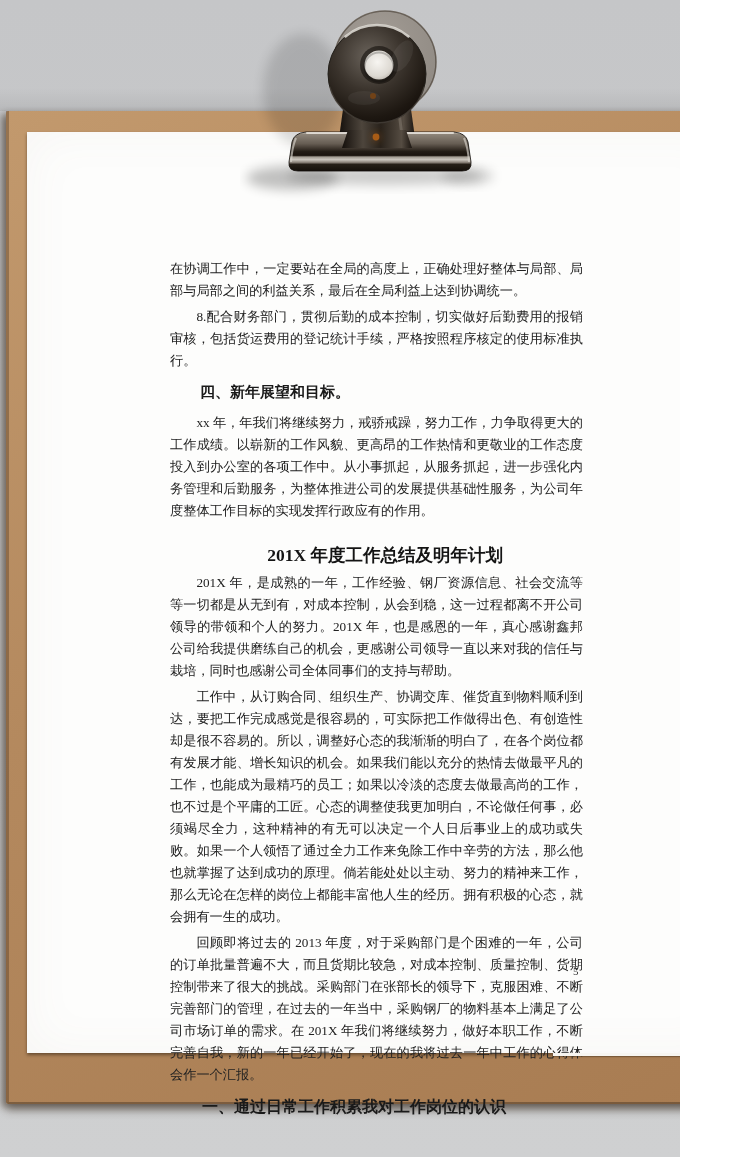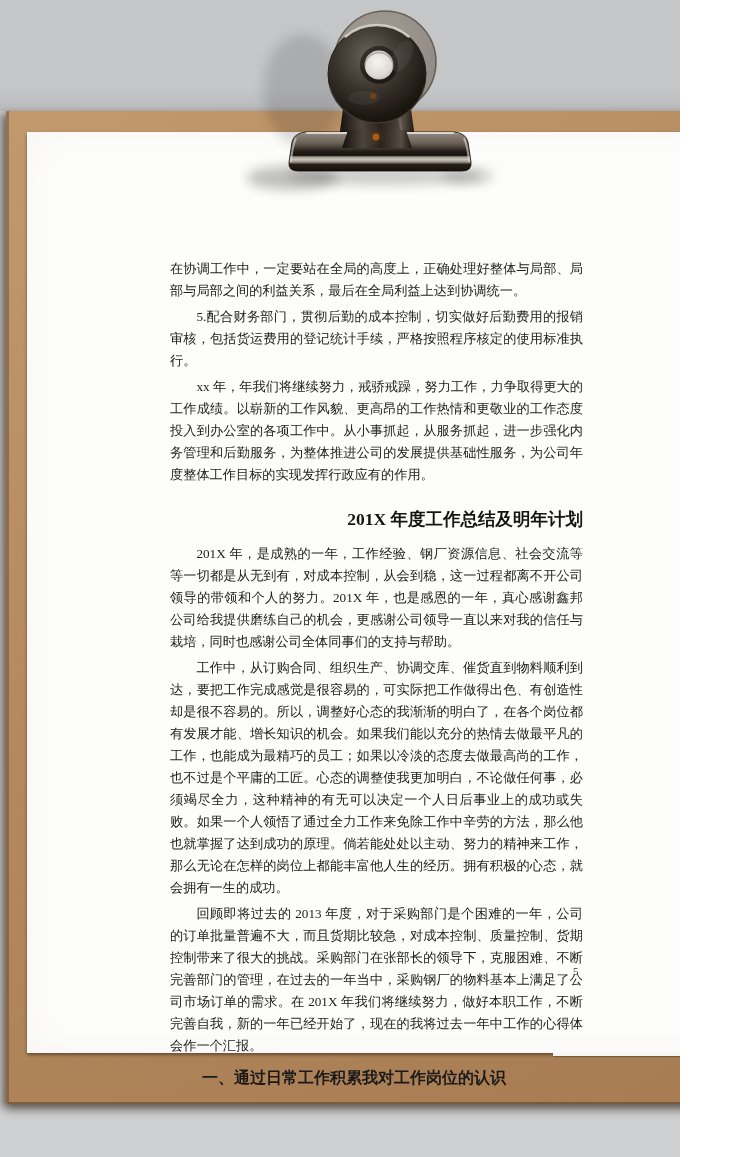--- a/index.html
+++ b/index.html
@@ -45,41 +45,42 @@
   .doc p.body.no-indent { text-indent: 0; }
   .doc h3.sec {
     font-size: 15px; line-height: 28px; margin: 6px 0 6px;
     text-indent: 2em; font-weight: bold; color: #1a1a1a; text-align: left;
   }
   .doc h3.sec-big {
     font-size: 16px; line-height: 30px; margin: 6px 0 0;
     text-indent: 2em; font-weight: bold; color: #1a1a1a; text-align: left;
   }
   .doc h1.doc-title {
-    font-size: 17.5px; line-height: 34px; margin: 16px 0 7px;
-    text-align: right; text-indent: 1em; font-weight: bold; color: #141414;
+    font-size: 17.5px; line-height: 34px; margin: 16px 0 0;
+    text-align: center; text-indent: 1em; font-weight: bold; color: #141414;
   }
   .page-num {
     position: absolute; left: 546px; top: 832px;
     font-size: 11px; color: #333; line-height: 14px;
   }
   .clip { position: absolute; left: 240px; top: 6px; width: 280px; height: 200px; }
 </style>
 </head>
 <body>
 
 <div class="scene">
   <div class="wall-shade"></div>
 
   <div class="board"></div>
 
   <div class="paper">
     <div class="doc">
       <p class="body no-indent">在协调工作中，一定要站在全局的高度上，正确处理好整体与局部、局部与局部之间的利益关系，最后在全局利益上达到协调统一。</p>
-      <p class="body">5.配合财务部门，贯彻后勤的成本控制，切实做好后勤费用的报销审核，包括货运费用的登记统计手续，严格按照程序核定的使用标准执行。</p>
+      <p class="body">8.配合财务部门，贯彻后勤的成本控制，切实做好后勤费用的报销审核，包括货运费用的登记统计手续，严格按照程序核定的使用标准执行。</p>
+      <h3 class="sec">四、新年展望和目标。</h3>
       <p class="body">xx 年，年我们将继续努力，戒骄戒躁，努力工作，力争取得更大的工作成绩。以崭新的工作风貌、更高昂的工作热情和更敬业的工作态度投入到办公室的各项工作中。从小事抓起，从服务抓起，进一步强化内务管理和后勤服务，为整体推进公司的发展提供基础性服务，为公司年度整体工作目标的实现发挥行政应有的作用。</p>
       <h1 class="doc-title">201X 年度工作总结及明年计划</h1>
       <p class="body">201X 年，是成熟的一年，工作经验、钢厂资源信息、社会交流等等一切都是从无到有，对成本控制，从会到稳，这一过程都离不开公司领导的带领和个人的努力。201X 年，也是感恩的一年，真心感谢鑫邦公司给我提供磨练自己的机会，更感谢公司领导一直以来对我的信任与栽培，同时也感谢公司全体同事们的支持与帮助。</p>
       <p class="body">工作中，从订购合同、组织生产、协调交库、催货直到物料顺利到达，要把工作完成感觉是很容易的，可实际把工作做得出色、有创造性却是很不容易的。所以，调整好心态的我渐渐的明白了，在各个岗位都有发展才能、增长知识的机会。如果我们能以充分的热情去做最平凡的工作，也能成为最精巧的员工；如果以冷淡的态度去做最高尚的工作，也不过是个平庸的工匠。心态的调整使我更加明白，不论做任何事，必须竭尽全力，这种精神的有无可以决定一个人日后事业上的成功或失败。如果一个人领悟了通过全力工作来免除工作中辛劳的方法，那么他也就掌握了达到成功的原理。倘若能处处以主动、努力的精神来工作，那么无论在怎样的岗位上都能丰富他人生的经历。拥有积极的心态，就会拥有一生的成功。</p>
       <p class="body">回顾即将过去的 2013 年度，对于采购部门是个困难的一年，公司的订单批量普遍不大，而且货期比较急，对成本控制、质量控制、货期控制带来了很大的挑战。采购部门在张部长的领导下，克服困难、不断完善部门的管理，在过去的一年当中，采购钢厂的物料基本上满足了公司市场订单的需求。在 201X 年我们将继续努力，做好本职工作，不断完善自我，新的一年已经开始了，现在的我将过去一年中工作的心得体会作一个汇报。</p>
       <h3 class="sec-big">一、通过日常工作积累我对工作岗位的认识</h3>
     </div>
     <span class="page-num">5</span>
   </div>
 

